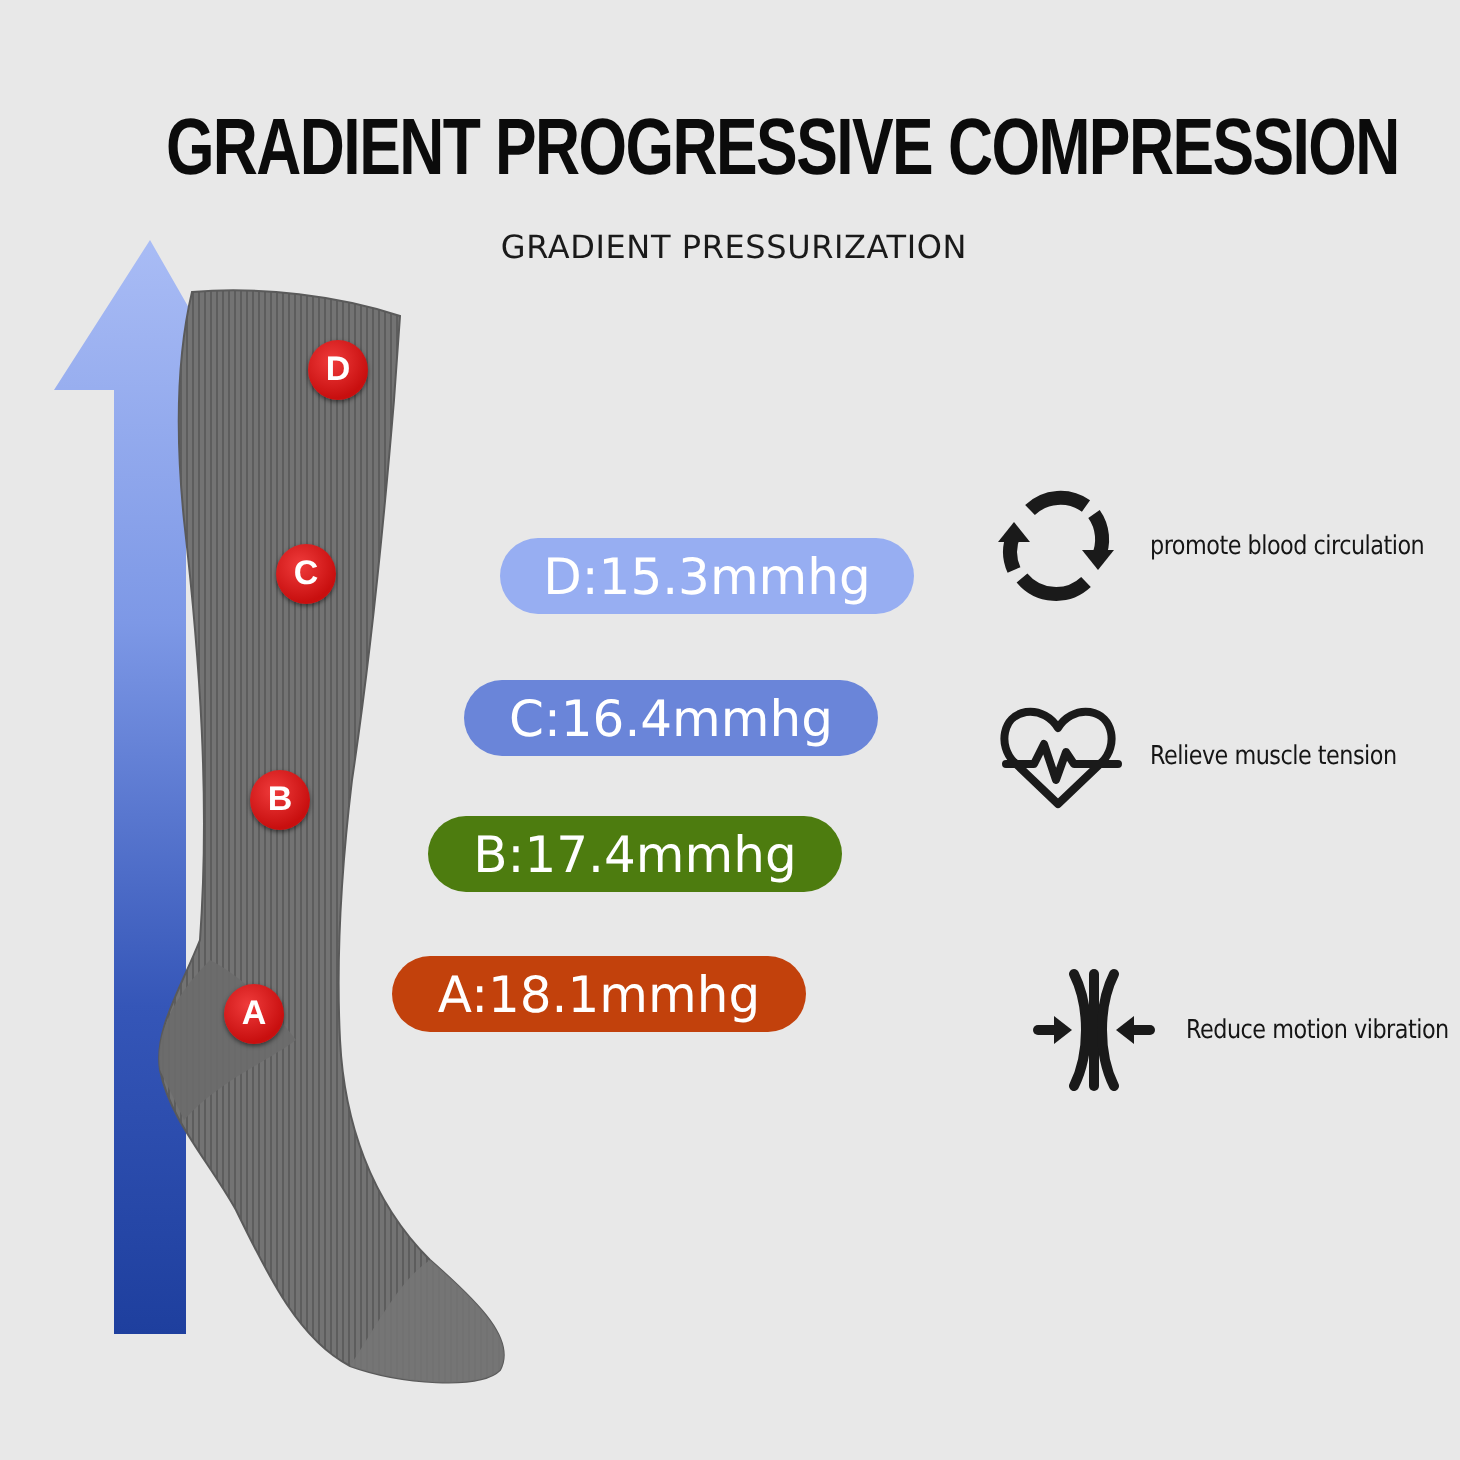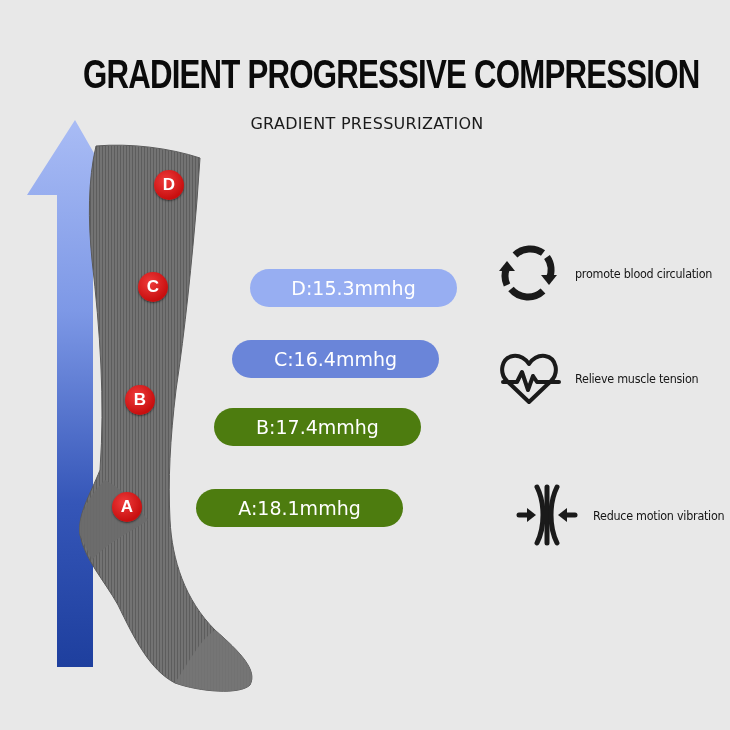--- a/index.html
+++ b/index.html
@@ -22,21 +22,21 @@
   .subtitle {
     position: absolute; left: 0; top: 114px; width: 734px;
     text-align: center;
     font-family: "DejaVu Sans", sans-serif;
     font-size: 16px; color: #1a1a1a; letter-spacing: 0.3px;
   }
   svg.art { position: absolute; left: 0; top: 0; }
   .pill {
     position: absolute; height: 38px; border-radius: 19px;
     color: #ffffff;
-    font-family: "DejaVu Sans", sans-serif; font-size: 19px;
+    font-family: "DejaVu Sans", sans-serif; font-size: 25px;
     display: flex; align-items: center; justify-content: center;
     white-space: nowrap;
   }
   .benefit {
     position: absolute; display: flex; align-items: center;
   }
   .benefit .label {
     font-family: "DejaVu Sans", sans-serif; font-size: 13px; color: #151515;
     margin-left: 14px; letter-spacing: -0.3px;
     transform: scaleX(0.86); transform-origin: left center;
@@ -84,21 +84,21 @@
 </svg>
 
 <div class="marker" style="left:154px;top:170px;">D</div>
 <div class="marker" style="left:138px;top:272px;">C</div>
 <div class="marker" style="left:125px;top:385px;">B</div>
 <div class="marker" style="left:112px;top:492px;">A</div>
 
 <div class="pill" style="left:250px;top:269px;width:207px;background:#97aef2;">D:15.3mmhg</div>
 <div class="pill" style="left:232px;top:340px;width:207px;background:#6a85d9;">C:16.4mmhg</div>
 <div class="pill" style="left:214px;top:408px;width:207px;background:#4d7c0f;">B:17.4mmhg</div>
-<div class="pill" style="left:196px;top:489px;width:207px;background:#4d7c0f;">A:18.1mmhg</div>
+<div class="pill" style="left:196px;top:478px;width:207px;background:#c2410c;">A:18.1mmhg</div>
 
 <div class="benefit" style="left:497px;top:243px;">
   <svg width="64" height="60" viewBox="0 0 64 60">
     <path d="M18,12 A22,22 0 0 1 46,10" fill="none" stroke="#1a1a1a" stroke-width="7"></path>
     <path d="M50,14 A22,22 0 0 1 52,36" fill="none" stroke="#1a1a1a" stroke-width="7"></path>
     <polygon points="44,32 60,32 52,42" fill="#1a1a1a"></polygon>
     <path d="M46,48 A22,22 0 0 1 14,46" fill="none" stroke="#1a1a1a" stroke-width="7"></path>
     <path d="M10,42 A22,22 0 0 1 10,24" fill="none" stroke="#1a1a1a" stroke-width="7"></path>
     <polygon points="2,28 18,28 10,18" fill="#1a1a1a"></polygon>
   </svg>

